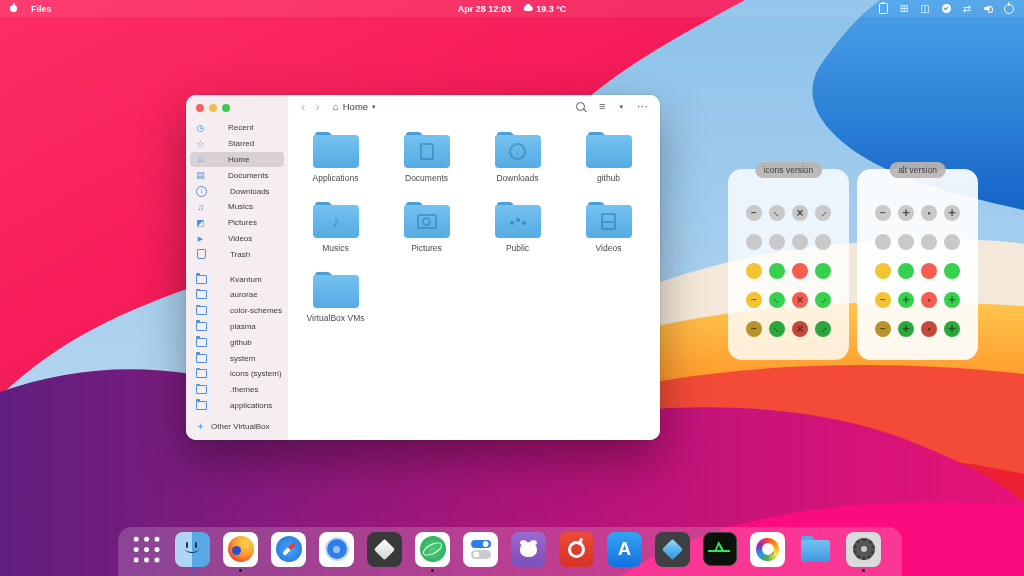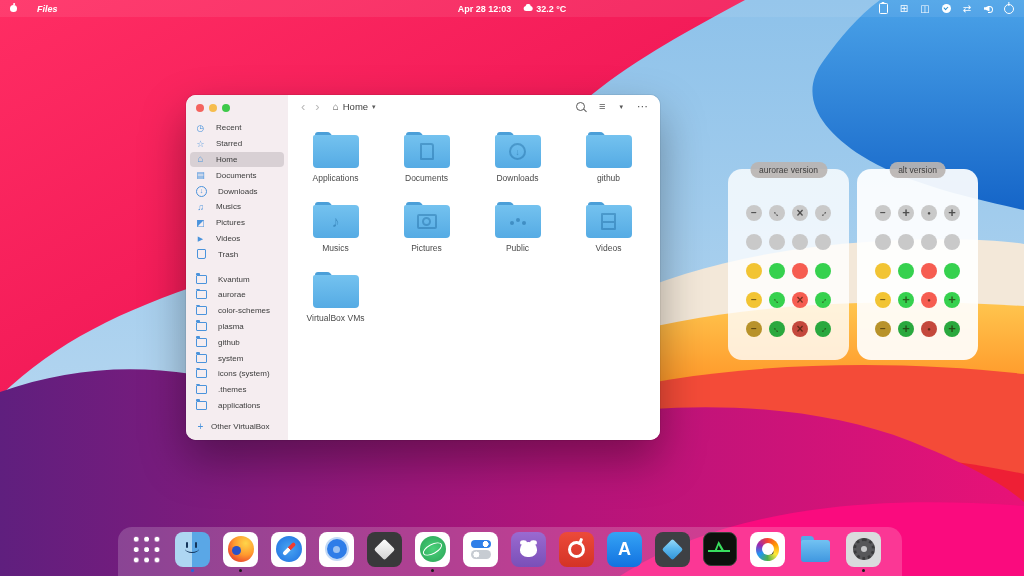--- a/index.html
+++ b/index.html
@@ -4,21 +4,21 @@
 <style>
   html,body{margin:0;padding:0;width:1024px;height:576px;overflow:hidden;
     font-family:"Liberation Sans","DejaVu Sans",sans-serif;-webkit-font-smoothing:antialiased;}
   .stage{position:relative;width:1024px;height:576px;overflow:hidden;background:#9fc8ea;}
   .wallpaper{position:absolute;inset:0;}
 
   
   .topbar{position:absolute;left:0;top:0;width:1024px;height:17px;
     background:rgba(255,255,255,.08);display:flex;align-items:center;color:#fff;
     font-size:9px;font-weight:bold;z-index:40;}
-  .tb-left{display:flex;align-items:center;gap:20px;padding-left:10px;font-style:italic;}
+  .tb-left{display:flex;align-items:center;gap:14px;padding-left:10px;}
   .apple{width:7px;height:7px;background:#fff;border-radius:50% 50% 46% 46%;position:relative;}
   .apple::before{content:"";position:absolute;top:-2px;left:3px;width:2px;height:2.4px;background:#fff;border-radius:50%;transform:rotate(30deg);}
   .tb-center{position:absolute;left:50%;transform:translateX(-50%);display:flex;align-items:center;gap:12px;}
   .weather{display:flex;align-items:center;gap:4px;}
   .cloud{width:9px;height:4.5px;background:#fff;border-radius:3px;position:relative;}
   .cloud::before{content:"";position:absolute;top:-2.5px;left:2.5px;width:4.5px;height:4.5px;background:#fff;border-radius:50%;}
   .tb-right{margin-left:auto;display:flex;align-items:center;gap:11px;padding-right:10px;}
   .tray{display:flex;align-items:center;justify-content:center;min-width:10px;height:12px;cursor:default;}
   .tchar{font-size:10px;font-weight:normal;line-height:1;}
   .ti-clipboard{width:7px;height:9px;border:1.2px solid #fff;border-radius:1.5px;position:relative;}
@@ -33,21 +33,21 @@
   .ti-power::after{content:"";position:absolute;left:50%;top:-3px;transform:translateX(-50%);width:1.3px;height:4px;background:#fff;}
 
   
   .window{position:absolute;left:186px;top:95px;width:474px;height:345px;border-radius:10px;
     background:#fff;box-shadow:0 20px 45px rgba(0,0,0,.35),0 0 0 1px rgba(0,0,0,.06);z-index:20;display:flex;}
   .sidebar{width:102px;flex:none;background:#f5edf0;border-radius:10px 0 0 10px;display:flex;flex-direction:column;font-size:8px;color:#3b3b3b;}
   .lights{display:flex;gap:5px;padding:9px 0 4px 10px;}
   .light{width:8px;height:8px;border-radius:50%;cursor:pointer;}
   .l-close{background:#f4635e;} .l-min{background:#f6bd4e;} .l-max{background:#3ec94a;}
   .side-list{display:flex;flex-direction:column;padding:4px 4px 0 4px;}
-  .side-item{display:flex;align-items:center;gap:10px;height:15.8px;padding:0 5px;border-radius:4px;cursor:pointer;white-space:nowrap;}
+  .side-item{display:flex;align-items:center;gap:22px;height:15.8px;padding:0 5px;border-radius:4px;cursor:pointer;white-space:nowrap;}
   .side-item.selected{background:#d8d0d4;}
   .side-gap{height:5px;}
   .p-icon{position:relative;width:11px;flex:none;text-align:center;color:#4a93dc;font-size:9px;line-height:10px;}
   .p-icon::before{display:inline-block;}
   .si-recent::before{content:"◷";}
   .si-starred::before{content:"☆";}
   .si-home::before{content:"⌂";font-size:10px;}
   .si-documents::before{content:"▤";}
   .si-musics::before{content:"♫";}
   .si-pictures::before{content:"◩";}
@@ -205,21 +205,21 @@
 
   <div class="topbar">
     <div class="tb-left">
       <span class="apple"></span>
       <span>Files</span>
     </div>
     <div class="tb-center">
       <span>Apr 28 12:03</span>
       <span class="weather">
         <span class="cloud"></span>
-        <span>32.2 °C</span>
+        <span>19.3 °C</span>
       </span>
     </div>
     <div class="tb-right">
       <span class="tray">
           <span class="ti-clipboard"></span>
         </span>
       <span class="tray tchar">⊞</span>
       <span class="tray tchar">◫</span>
       <span class="tray">
           <span class="ti-updates"></span>
@@ -452,21 +452,21 @@
               </span>
             </span>
             <span class="flabel">VirtualBox VMs</span>
           </div>
         </div>
     </div>
   </div>
 
   <div class="panel">
     <div class="card-wrap">
-      <span class="pill">aurorae version</span>
+      <span class="pill">icons version</span>
       <div class="card">
 
           <span class="cell cgray gminus"></span>
 
           <span class="cell cgray grestore"></span>
 
           <span class="cell cgray gclose"></span>
 
           <span class="cell cgray gmax"></span>
 

